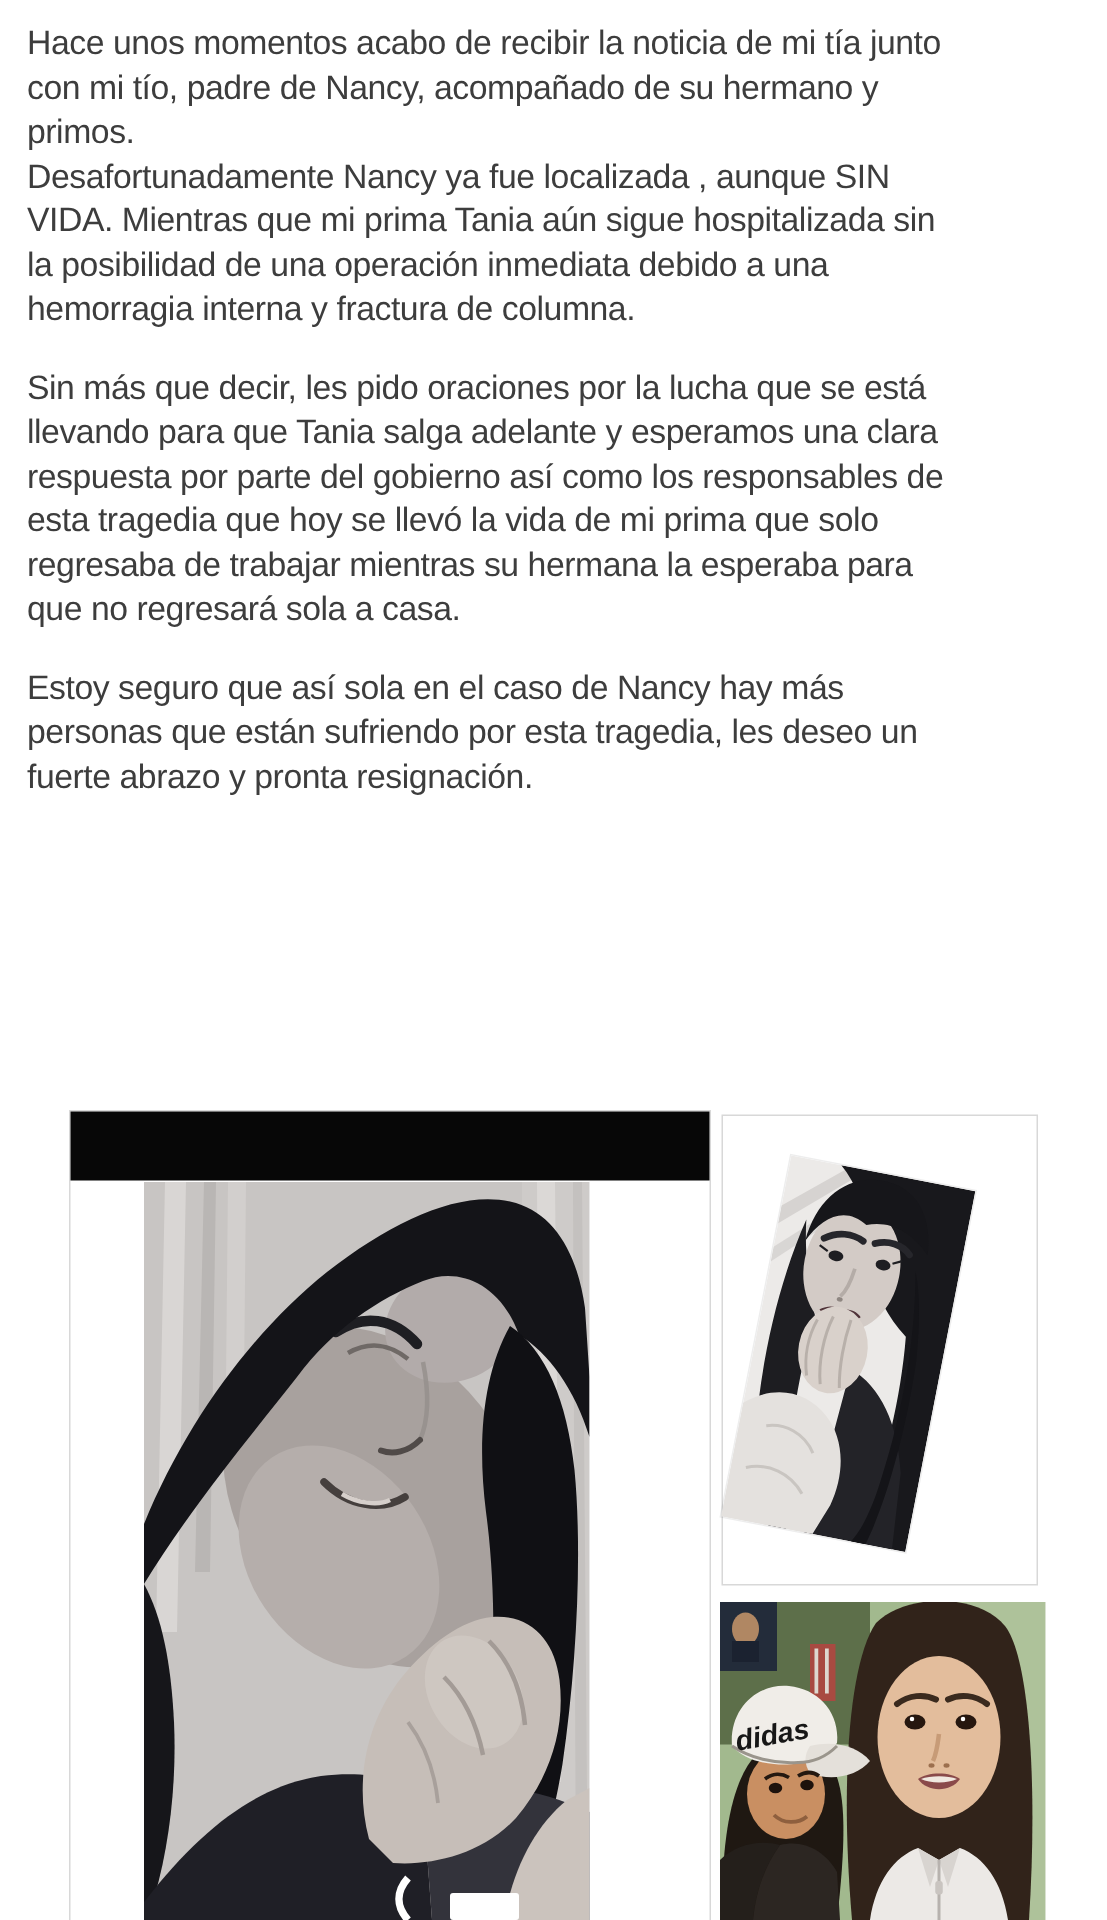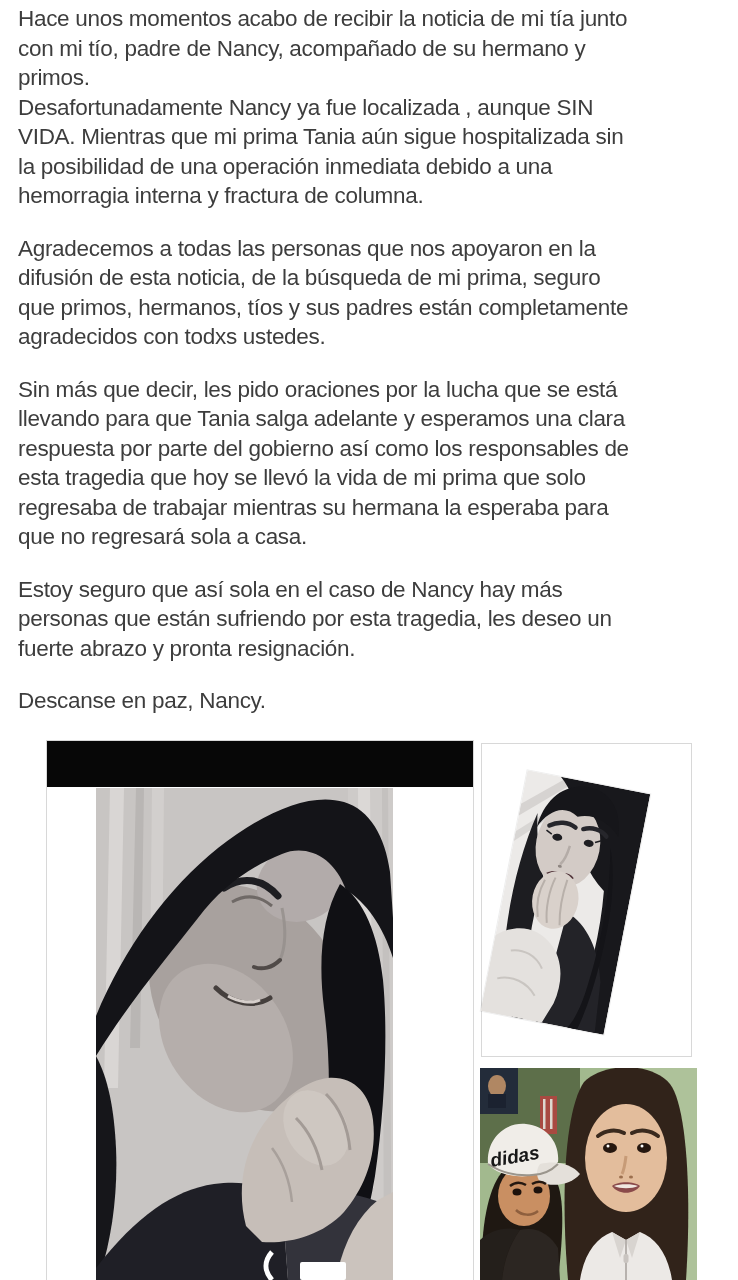--- a/index.html
+++ b/index.html
@@ -1,21 +1,21 @@
 <!DOCTYPE html>
 <html><head>
 <meta charset="utf-8">
 <style>
   html,body{margin:0;padding:0;}
   body{
     width:738px;height:1280px;position:relative;overflow:hidden;
     background:#ffffff;font-family:"Liberation Sans",sans-serif;
   }
   .post-text{
-    position:absolute;left:18px;top:4px;width:712px;
+    position:absolute;left:18px;top:14px;width:712px;
     color:#3d3d3d;font-size:22.5px;line-height:29.5px;letter-spacing:-0.3px;
   }
   .post-text p{margin:0 0 23px 0;white-space:pre;}
   .card{
     position:absolute;background:#ffffff;border:1px solid #d8d8d8;box-sizing:border-box;
   }
   #card-main{left:46px;top:740px;width:428px;height:542px;}
   #card-main .black-bar{width:100%;height:46px;background:#070707;}
   #card-main .main-photo{position:absolute;left:49px;top:47px;width:297px;height:492px;}
   #card-tilt{left:481px;top:743px;width:211px;height:314px;}
@@ -33,34 +33,29 @@
 <div class="page">
 
   <div class="post-text">
     <p>Hace unos momentos acabo de recibir la noticia de mi tía junto
 con mi tío, padre de Nancy, acompañado de su hermano y
 primos.
 Desafortunadamente Nancy ya fue localizada , aunque SIN
 VIDA. Mientras que mi prima Tania aún sigue hospitalizada sin
 la posibilidad de una operación inmediata debido a una
 hemorragia interna y fractura de columna.</p>
-    <p>Agradecemos a todas las personas que nos apoyaron en la
-difusión de esta noticia, de la búsqueda de mi prima, seguro
-que primos, hermanos, tíos y sus padres están completamente
-agradecidos con todxs ustedes.</p>
     <p>Sin más que decir, les pido oraciones por la lucha que se está
 llevando para que Tania salga adelante y esperamos una clara
 respuesta por parte del gobierno así como los responsables de
 esta tragedia que hoy se llevó la vida de mi prima que solo
 regresaba de trabajar mientras su hermana la esperaba para
 que no regresará sola a casa.</p>
     <p>Estoy seguro que así sola en el caso de Nancy hay más
 personas que están sufriendo por esta tragedia, les deseo un
 fuerte abrazo y pronta resignación.</p>
-    <p>Descanse en paz, Nancy.</p>
   </div>
 
   <figure class="card" id="card-main">
     <div class="black-bar"></div>
     <div class="main-photo">
       <svg viewBox="0 0 297 492" preserveAspectRatio="none">
         <rect width="297" height="492" fill="#c8c5c3"></rect>
 
         <path d="M14,0 h14 l-6,300 h-14 Z" fill="#d9d6d4"></path>
         <path d="M40,0 h8 l-4,260 h-10 Z" fill="#b9b6b4"></path>

